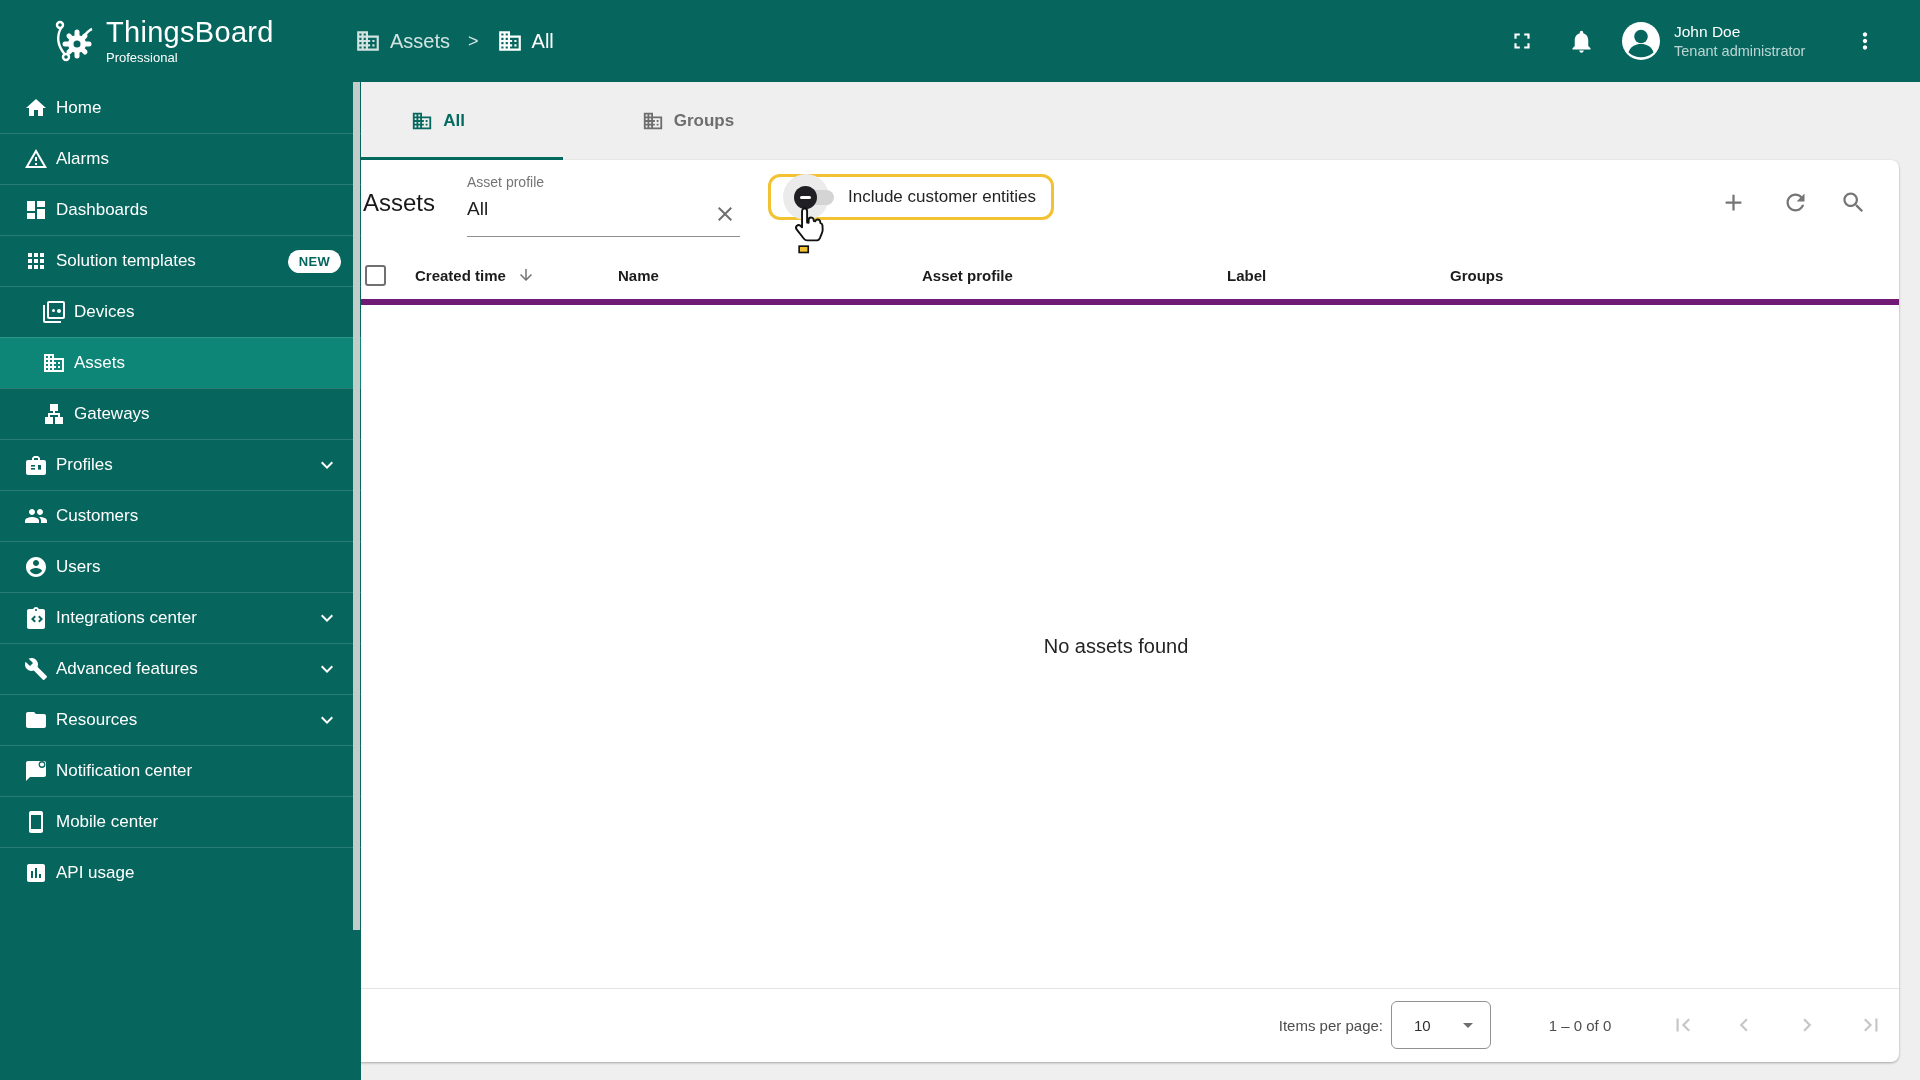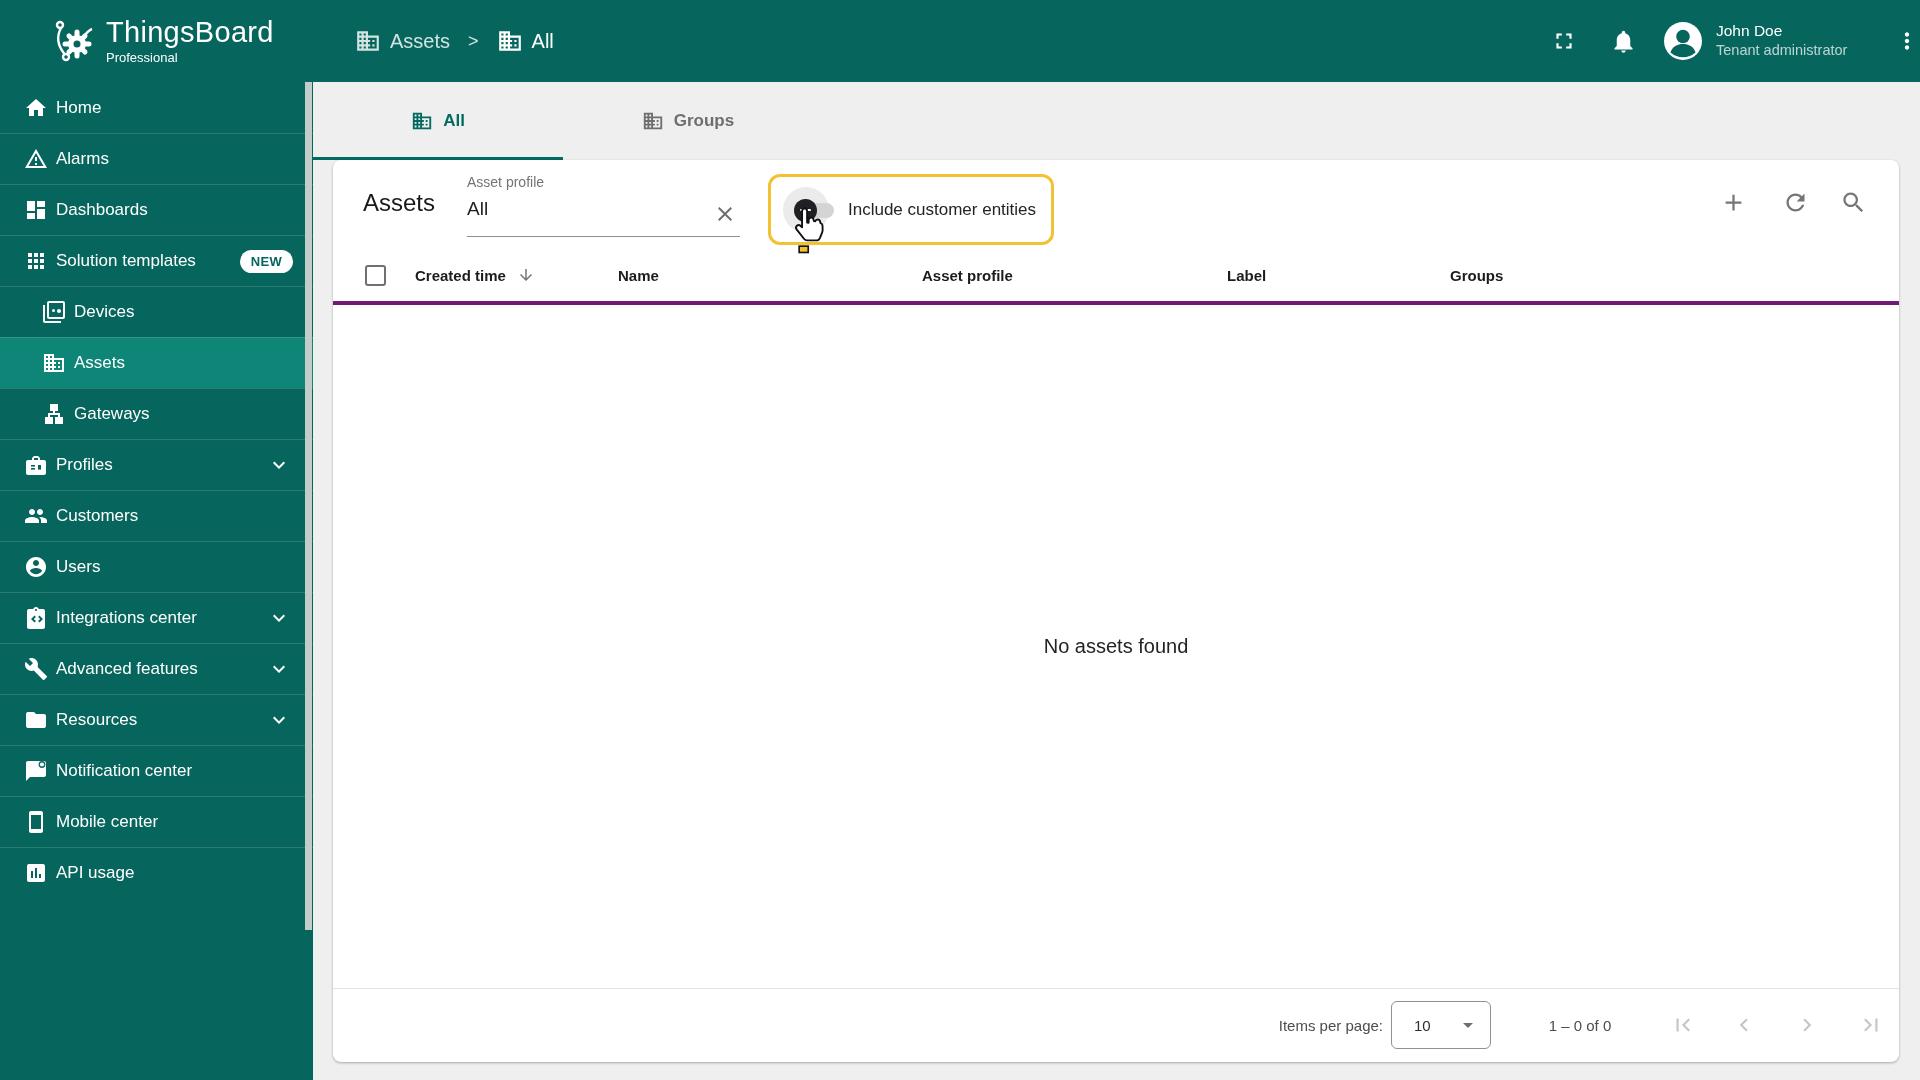--- a/index.html
+++ b/index.html
@@ -14,31 +14,31 @@
   .logo-text { display:flex; flex-direction:column; color:#fff; }
   .logo-title { font-size:29px; font-weight:400; letter-spacing:.3px; line-height:1.05; }
   .logo-sub { font-size:13px; text-align:left; margin-top:2px; }
   .breadcrumb { margin-left:42px; display:flex; align-items:center; font-size:20px; }
   .crumb { display:flex; align-items:center; gap:9px; }
   .crumb svg { width:26px; height:26px; }
   .crumb-link { color:rgba(255,255,255,.82); }
   .crumb-link svg { opacity:.82; }
   .crumb-current { color:#fff; }
   .crumb-sep { color:rgba(255,255,255,.85); margin:0 18px; font-size:18px; }
-  .header-right { margin-left:auto; display:flex; }
+  .header-right { margin-left:auto; display:flex; align-items:center; padding-right:42px; }
   .hbtn { background:none; border:none; cursor:pointer; display:flex; align-items:center; justify-content:center; padding:0; }
   .icon-fullscreen { margin-right:33px; }
   .icon-bell { margin-right:26px; }
   .avatar { width:40px; height:40px; margin-right:13px; }
   .user-text { display:flex; flex-direction:column; line-height:1.3; margin-right:28px; width:150px; }
   .user-name { color:#fff; font-size:15.5px; }
   .user-role { color:rgba(255,255,255,.72); font-size:14.5px; }
 
   
-  .sidebar { position:absolute; top:82px; left:0; width:313px; bottom:0; background:#06665e; overflow:hidden; z-index:10; }
+  .sidebar { position:absolute; top:82px; left:0; width:361px; bottom:0; background:#06665e; overflow:hidden; z-index:10; }
   .nav-item { height:51px; display:flex; align-items:center; padding-left:24px; color:#fff; cursor:pointer; border-top:1px solid rgba(255,255,255,.14); }
   .nav-item:first-child { border-top:none; }
   .nav-item.sub { padding-left:42px; }
   .nav-item.selected { background:#0d8577; }
   .nav-icon { width:24px; height:24px; margin-right:8px; flex-shrink:0; }
   .nav-icon svg { width:24px; height:24px; display:block; }
   .nav-label { font-size:17px; font-weight:500; white-space:nowrap; }
   .nav-chevron { margin-left:auto; margin-right:22px; width:24px; height:24px; }
   .nav-badge { margin-left:auto; margin-right:20px; background:#fff; color:#06665e; font-size:13px; font-weight:700; padding:4px 11px; border-radius:13px; letter-spacing:.3px; }
   .sb-thumb { position:absolute; top:0; right:1px; width:7px; height:848px; background:#c2cdca; }
@@ -54,33 +54,33 @@
   .card { position:absolute; left:20px; top:78px; width:1566px; height:902px; background:#fff; border-radius:8px;
           box-shadow:0 1px 3px rgba(0,0,0,.2), 0 1px 2px rgba(0,0,0,.12); }
 
   
   .toolbar { position:relative; height:85px; }
   .toolbar-title { position:absolute; left:30px; top:29px; font-size:24px; font-weight:500; color:#191919; }
   .filter-field { position:absolute; left:134px; top:12px; width:273px; height:65px; border-bottom:1px solid #8f8f8f; cursor:pointer; }
   .filter-label { display:block; font-size:14px; color:#747474; margin-top:2px; }
   .filter-value { display:block; font-size:19px; color:#1e1e1e; margin-top:8px; }
   .filter-clear { position:absolute; right:2px; bottom:8px; width:26px; height:26px; border:none; background:none; cursor:pointer; }
-  .toggle-highlight { position:absolute; left:435px; top:14px; width:286px; height:71px; border:3px solid #f2c233; border-radius:12px; background:#fff; display:flex; align-items:center; padding-left:12px; }
+  .toggle-highlight { position:absolute; left:435px; top:14px; width:286px; height:46px; border:3px solid #f2c233; border-radius:12px; background:#fff; display:flex; align-items:center; padding-left:12px; }
   .switch { position:relative; width:52px; height:46px; flex-shrink:0; cursor:pointer; }
   .switch-ripple { position:absolute; left:0; top:0; width:46px; height:46px; border-radius:50%; background:#ebebeb; }
   .switch-track { position:absolute; left:14px; top:16px; width:37px; height:15px; border-radius:8px; background:#d4d4d4; }
   .switch-thumb { position:absolute; left:11px; top:12px; width:23px; height:23px; border-radius:50%; background:#202024; display:flex; align-items:center; justify-content:center; }
   .switch-thumb::after { content:""; width:11px; height:2.6px; background:#fff; border-radius:2px; }
   .toggle-label { margin-left:13px; font-size:17px; color:#242424; white-space:nowrap; }
   .tbtn { position:absolute; top:22px; width:40px; height:40px; border:none; background:none; cursor:pointer; display:flex; align-items:center; justify-content:center; }
   .tbtn svg { width:27px; height:27px; }
   .btn-add { left:1380px; } .btn-refresh { left:1442px; } .btn-search { left:1500px; }
 
   
-  .thead { position:relative; height:60px; border-bottom:4px solid #701a75;padding-left:32px; }
+  .thead { position:relative; height:60px; border-bottom:6px solid #701a75;padding-left:32px; }
   .checkbox { position:absolute; left:32px; top:20px; width:21px; height:21px; border:2px solid #707070; border-radius:3px; cursor:pointer; background:#fff; }
   .col { position:absolute; top:0; height:60px; display:flex; align-items:center; font-size:15px; font-weight:700; color:#1c1c1c; cursor:pointer; }
   .col-created { left:82px; } .col-name { left:285px; } .col-profile { left:589px; } .col-label { left:894px; } .col-groups { left:1117px; }
   .sort-icon { margin-left:11px; width:18px; height:18px; }
 
   
   .tbody { height:683px; display:flex; align-items:center; justify-content:center; }
   .empty-msg { font-size:20px; color:#242424; }
 
   

